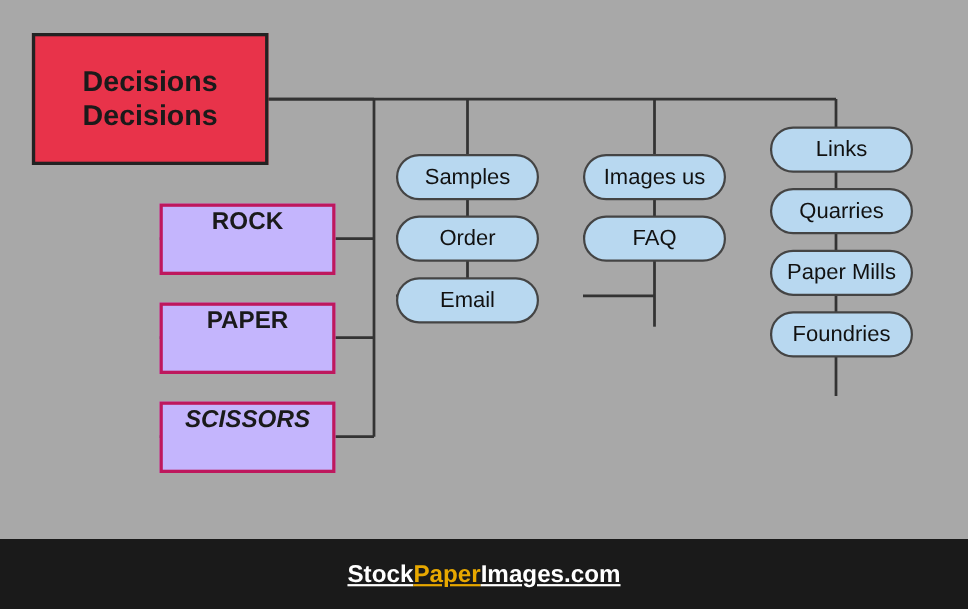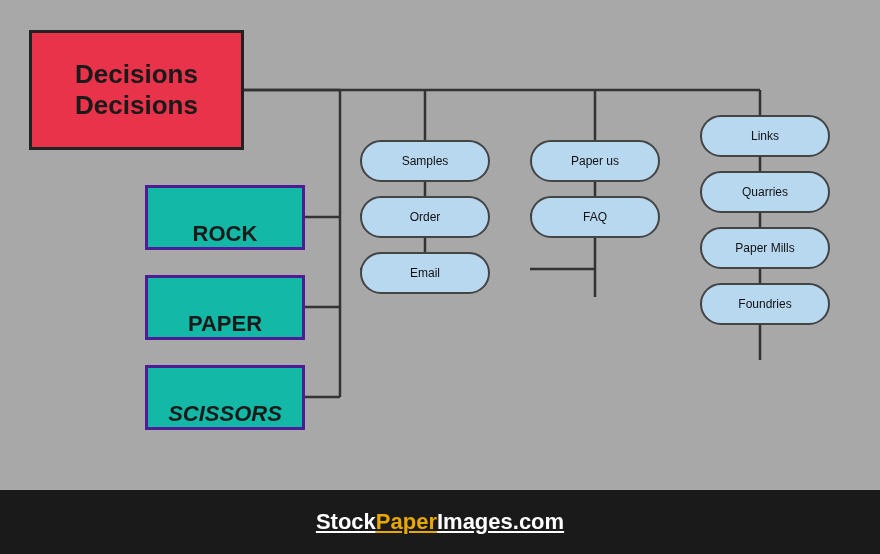--- a/index.html
+++ b/index.html
@@ -59,24 +59,24 @@
       font-weight: bold;
       text-align: center;
       line-height: 1.2;
     }
 
     
     .yellow-box {
       position: absolute;
       width: 160px;
       height: 65px;
-      background: #14b8a6;
-      border: 3px solid #4c1d95;
-      display: flex;
-      align-items: flex-end;
+      background: #c4b5fd;
+      border: 3px solid #be185d;
+      display: flex;
+      align-items: flex-start;
       justify-content: center;
     }
 
     .yellow-label {
       color: #1a1a1a;
       font-size: 22px;
       font-weight: bold;
       text-align: center;
     }
 
@@ -94,21 +94,21 @@
 
     .pill {
       background: #b8d8f0;
       border: 2px solid #444;
       border-radius: 22px;
       width: 130px;
       height: 42px;
       display: flex;
       align-items: center;
       justify-content: center;
-      font-size: 12px;
+      font-size: 20px;
       color: #111;
     }
 
     #group1 { left: 360px; top: 140px; }
     #group2 { left: 530px; top: 140px; }
     #group3 { left: 700px; top: 115px; }
 
     
     .connectors {
       position: absolute;
@@ -181,21 +181,21 @@
     <span class="yellow-label">SCISSORS</span>
   </div>
 
   <div class="pill-group" id="group1">
     <div class="pill">Samples</div>
     <div class="pill">Order</div>
     <div class="pill">Email</div>
   </div>
 
   <div class="pill-group" id="group2">
-    <div class="pill">Paper us</div>
+    <div class="pill">Images us</div>
     <div class="pill">FAQ</div>
   </div>
 
   <div class="pill-group" id="group3">
     <div class="pill">Links</div>
     <div class="pill">Quarries</div>
     <div class="pill">Paper Mills</div>
     <div class="pill">Foundries</div>
   </div>
 

